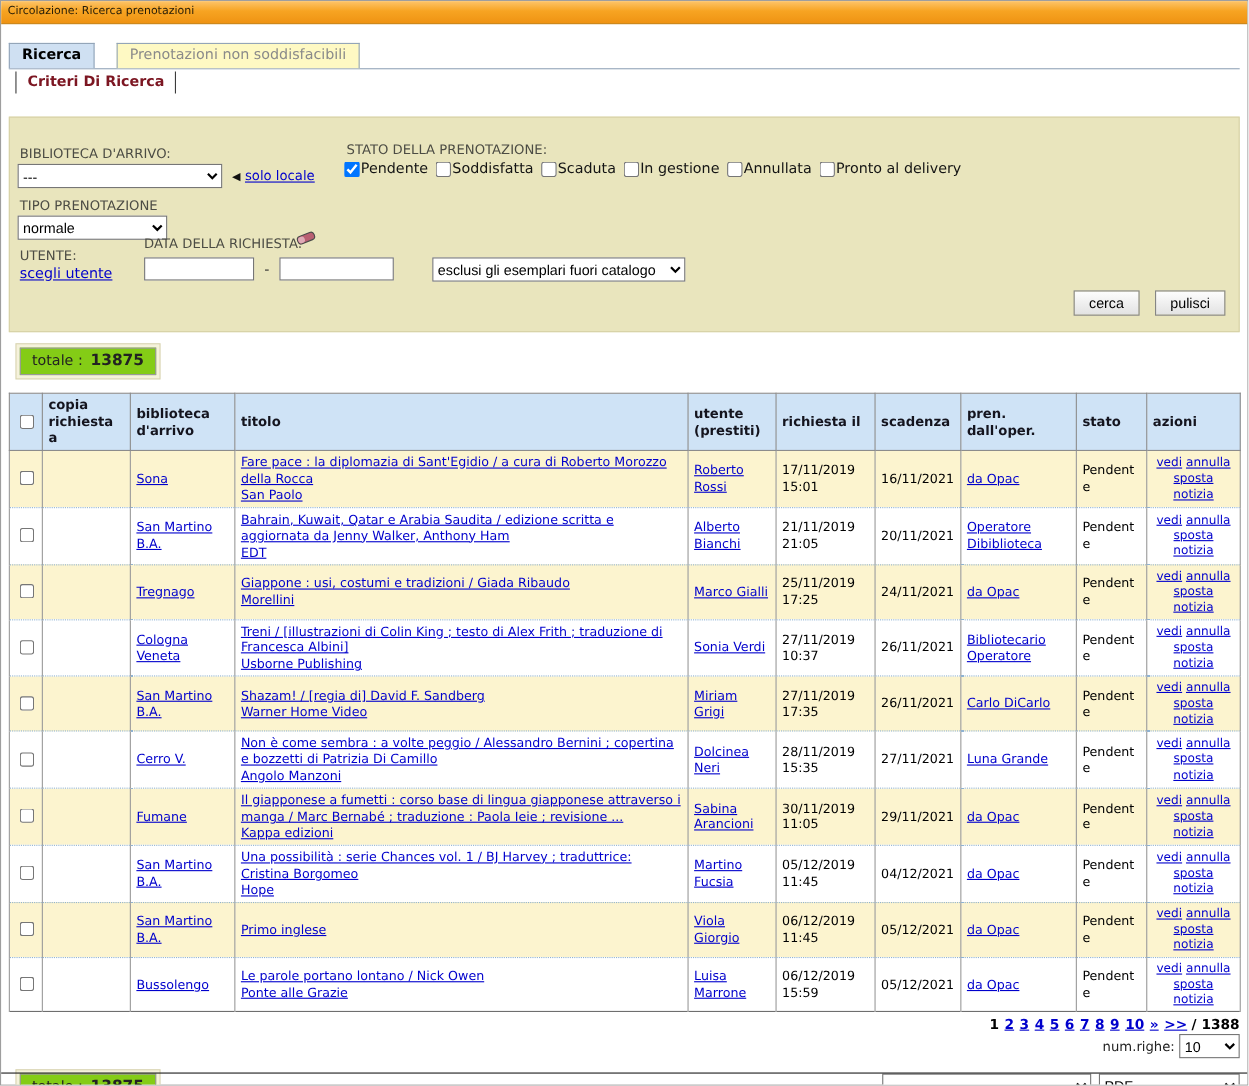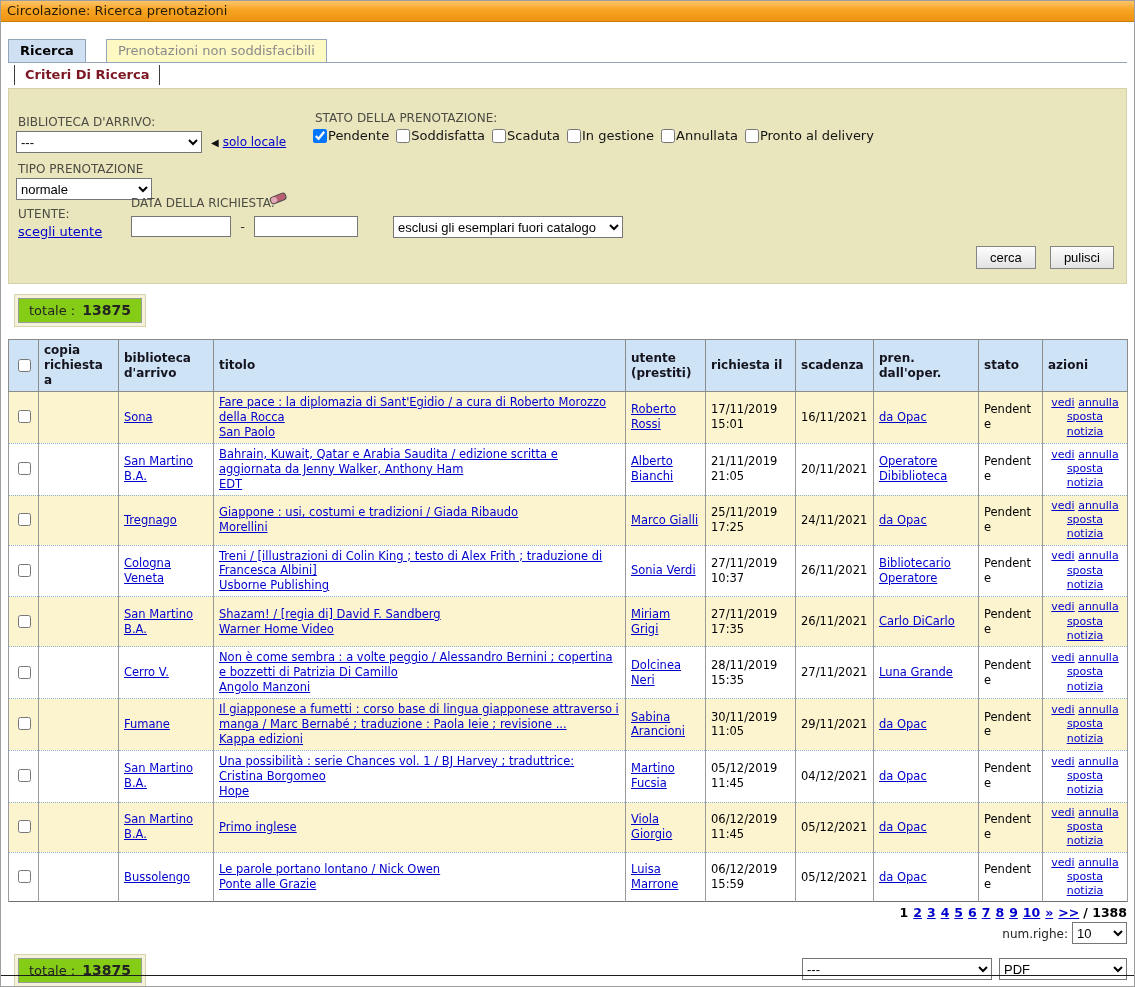--- a/index.html
+++ b/index.html
@@ -1,28 +1,28 @@
 <!DOCTYPE html>
 <html><head>
 <meta charset="utf-8">
 <style>
   * { box-sizing: border-box; }
   html,body { margin:0; padding:0; background:#fff; }
   body { font-family:"DejaVu Sans","Liberation Sans",sans-serif; }
   .window { width:1135px; height:987px; border:1px solid #9e9e9e; background:#fff; position:relative; overflow:hidden; }
   .titlebar { height:21px; background:linear-gradient(#fdc469,#f7a422 45%,#ef9313); border-bottom:1px solid #c87d06;
-              color:#241c08; font-size:13px; line-height:20px; padding:0 6px; }
+              color:#241c08; font-size:10px; line-height:20px; padding:0 6px; }
   .content { padding:0 7px; }
   .tabs { margin-top:17px; display:flex; align-items:flex-end; border-bottom:1px solid #93a5b8; }
   .tab { padding:3px 11px 4px; font-size:13px; border:1px solid #93a5b8; border-bottom:none; cursor:default; }
   .tab.active { background:#cfe0f2; font-weight:bold; color:#000; }
   .tab.inactive { background:#fef9c3; color:#8a8a8a; margin-left:20px; }
   .legend { display:inline-block; margin:2px 0 0 6px; padding:2px 10px 3px; background:#fff;
             border-left:1px solid #3c3c3c; border-right:1px solid #3c3c3c; color:#7c1622; font-weight:bold; font-size:13px; }
-  .panel { position:relative; height:196px; background:#e9e5bd; border:1px solid #d6d1a6; margin-top:3px; }
+  .panel { position:relative; height:196px; background:#e9e5bd; border:1px solid #d6d1a6; margin-top:21px; }
   .f-label { position:absolute; font-size:12px; color:#4c4c44; white-space:nowrap; }
   .panel select, .footerband select, .numrighe select { font-size:13px; height:22px; border:1px solid #767676; background:#fff; }
   #sel-bib { position:absolute; left:7px; top:42px; width:186px; }
   .solo-locale { position:absolute; left:202px; top:46px; font-size:12px; white-space:nowrap; }
   .solo-locale .marker { font-size:10px; color:#111; margin-right:4px; }
   #sel-tipo { position:absolute; left:7px; top:89px; width:136px; }
   .cb-group { position:absolute; left:304px; top:39px; display:flex; align-items:center; font-size:13px; color:#141414; }
   .cbx { display:flex; align-items:center; margin-right:7px; white-space:nowrap; }
   .cbx input { margin:0 1px 0 0; width:14px; height:14px; }
   #scegli-utente { position:absolute; left:9px; top:135px; font-size:13px; }

